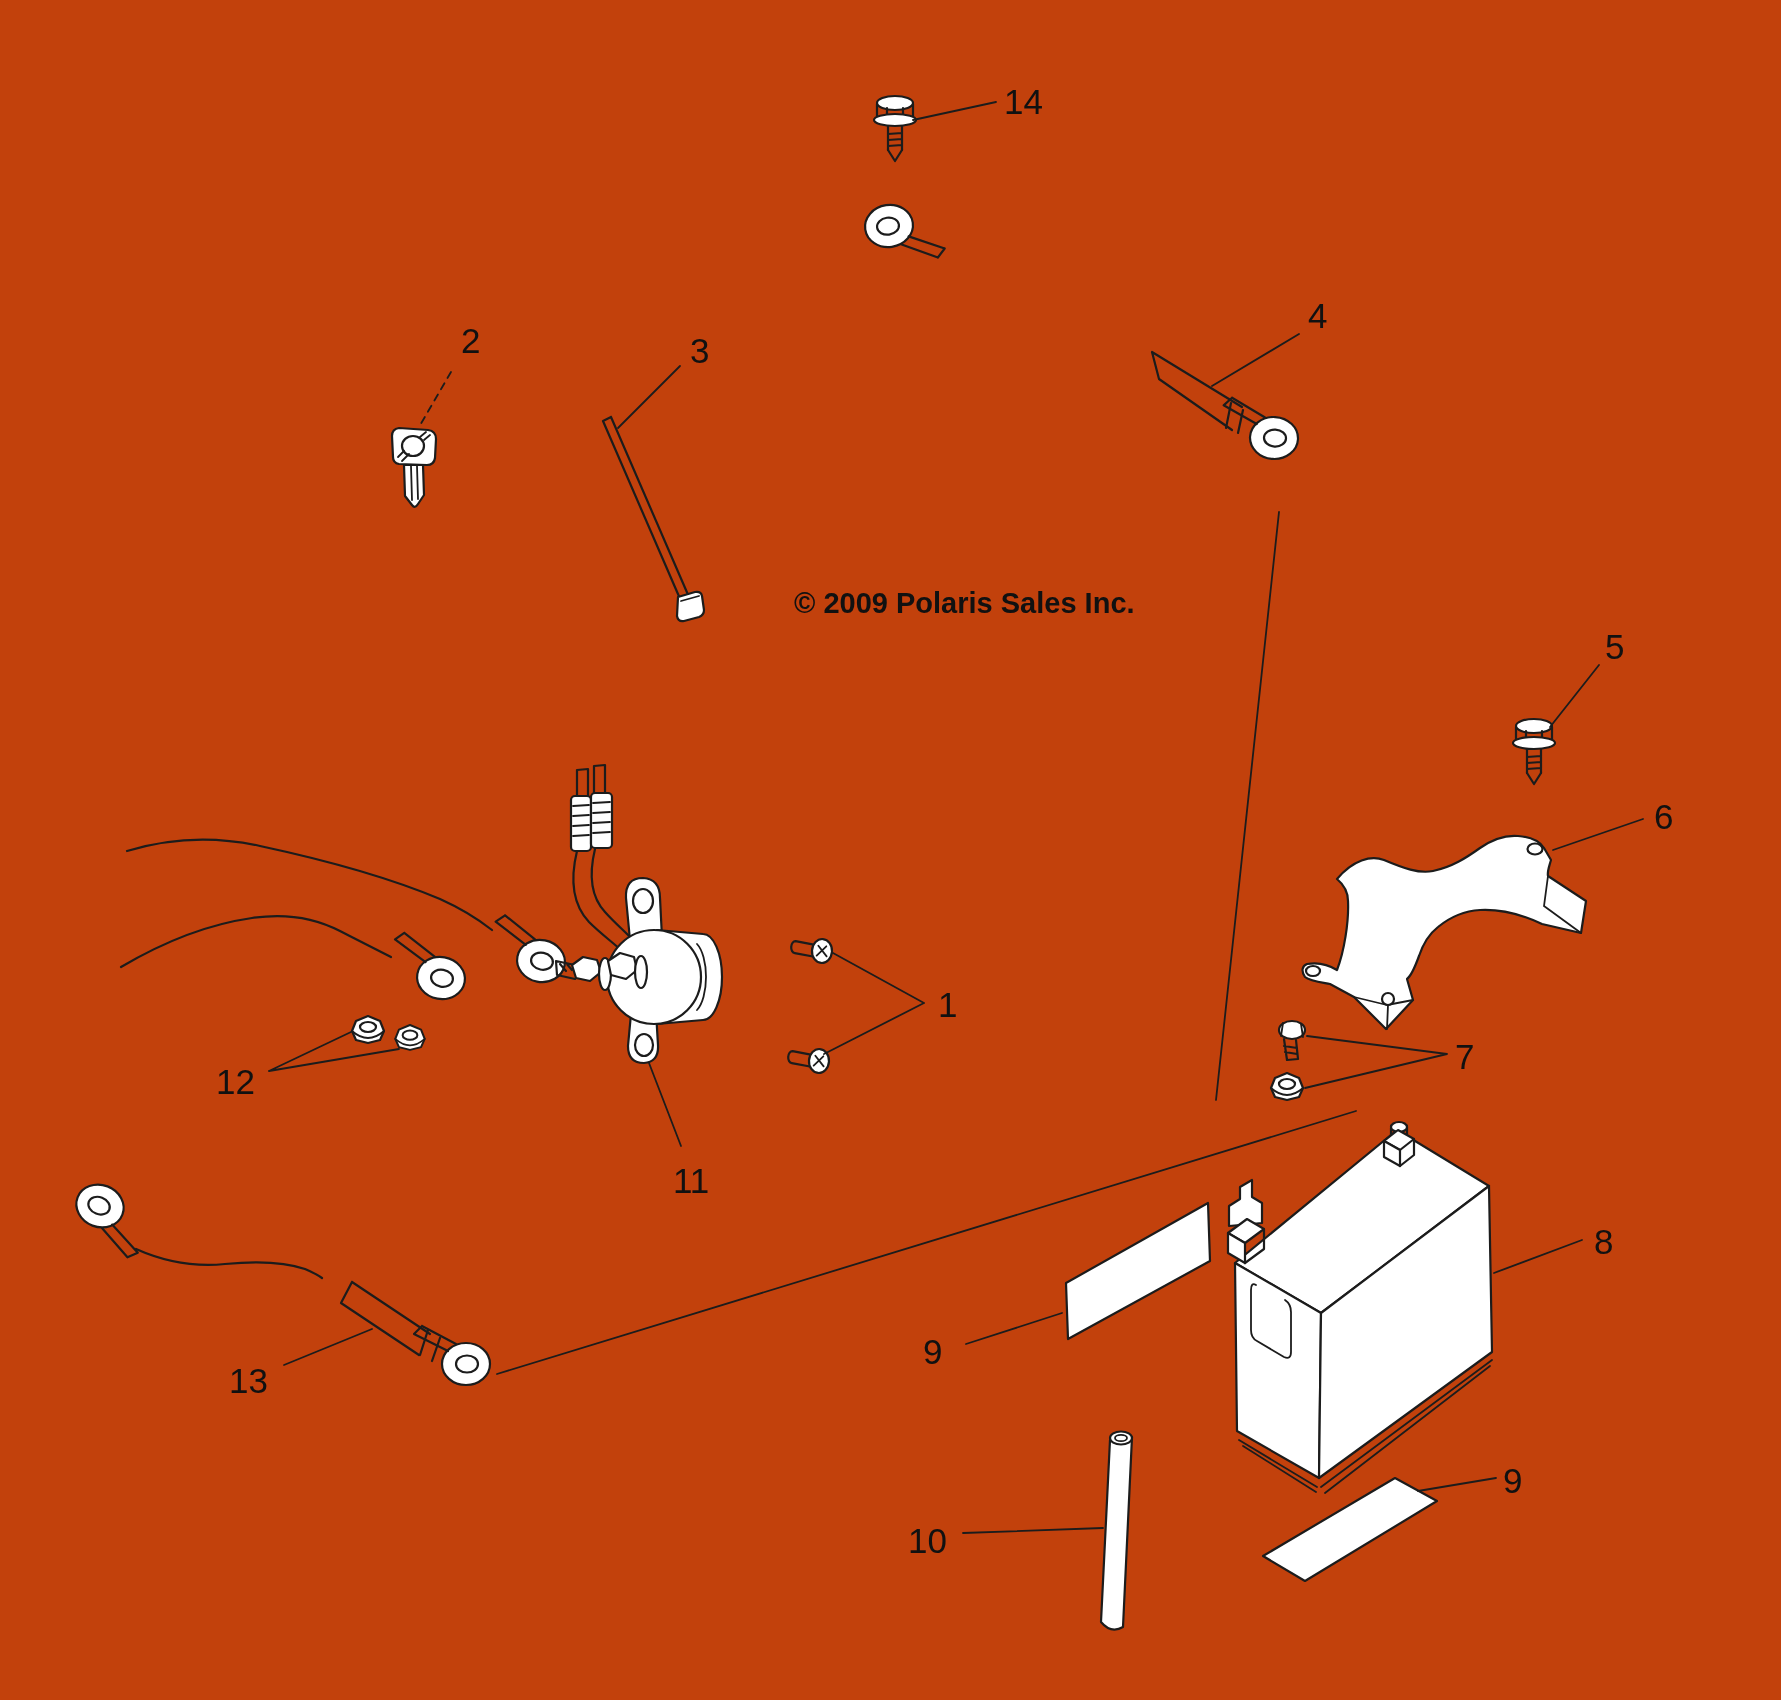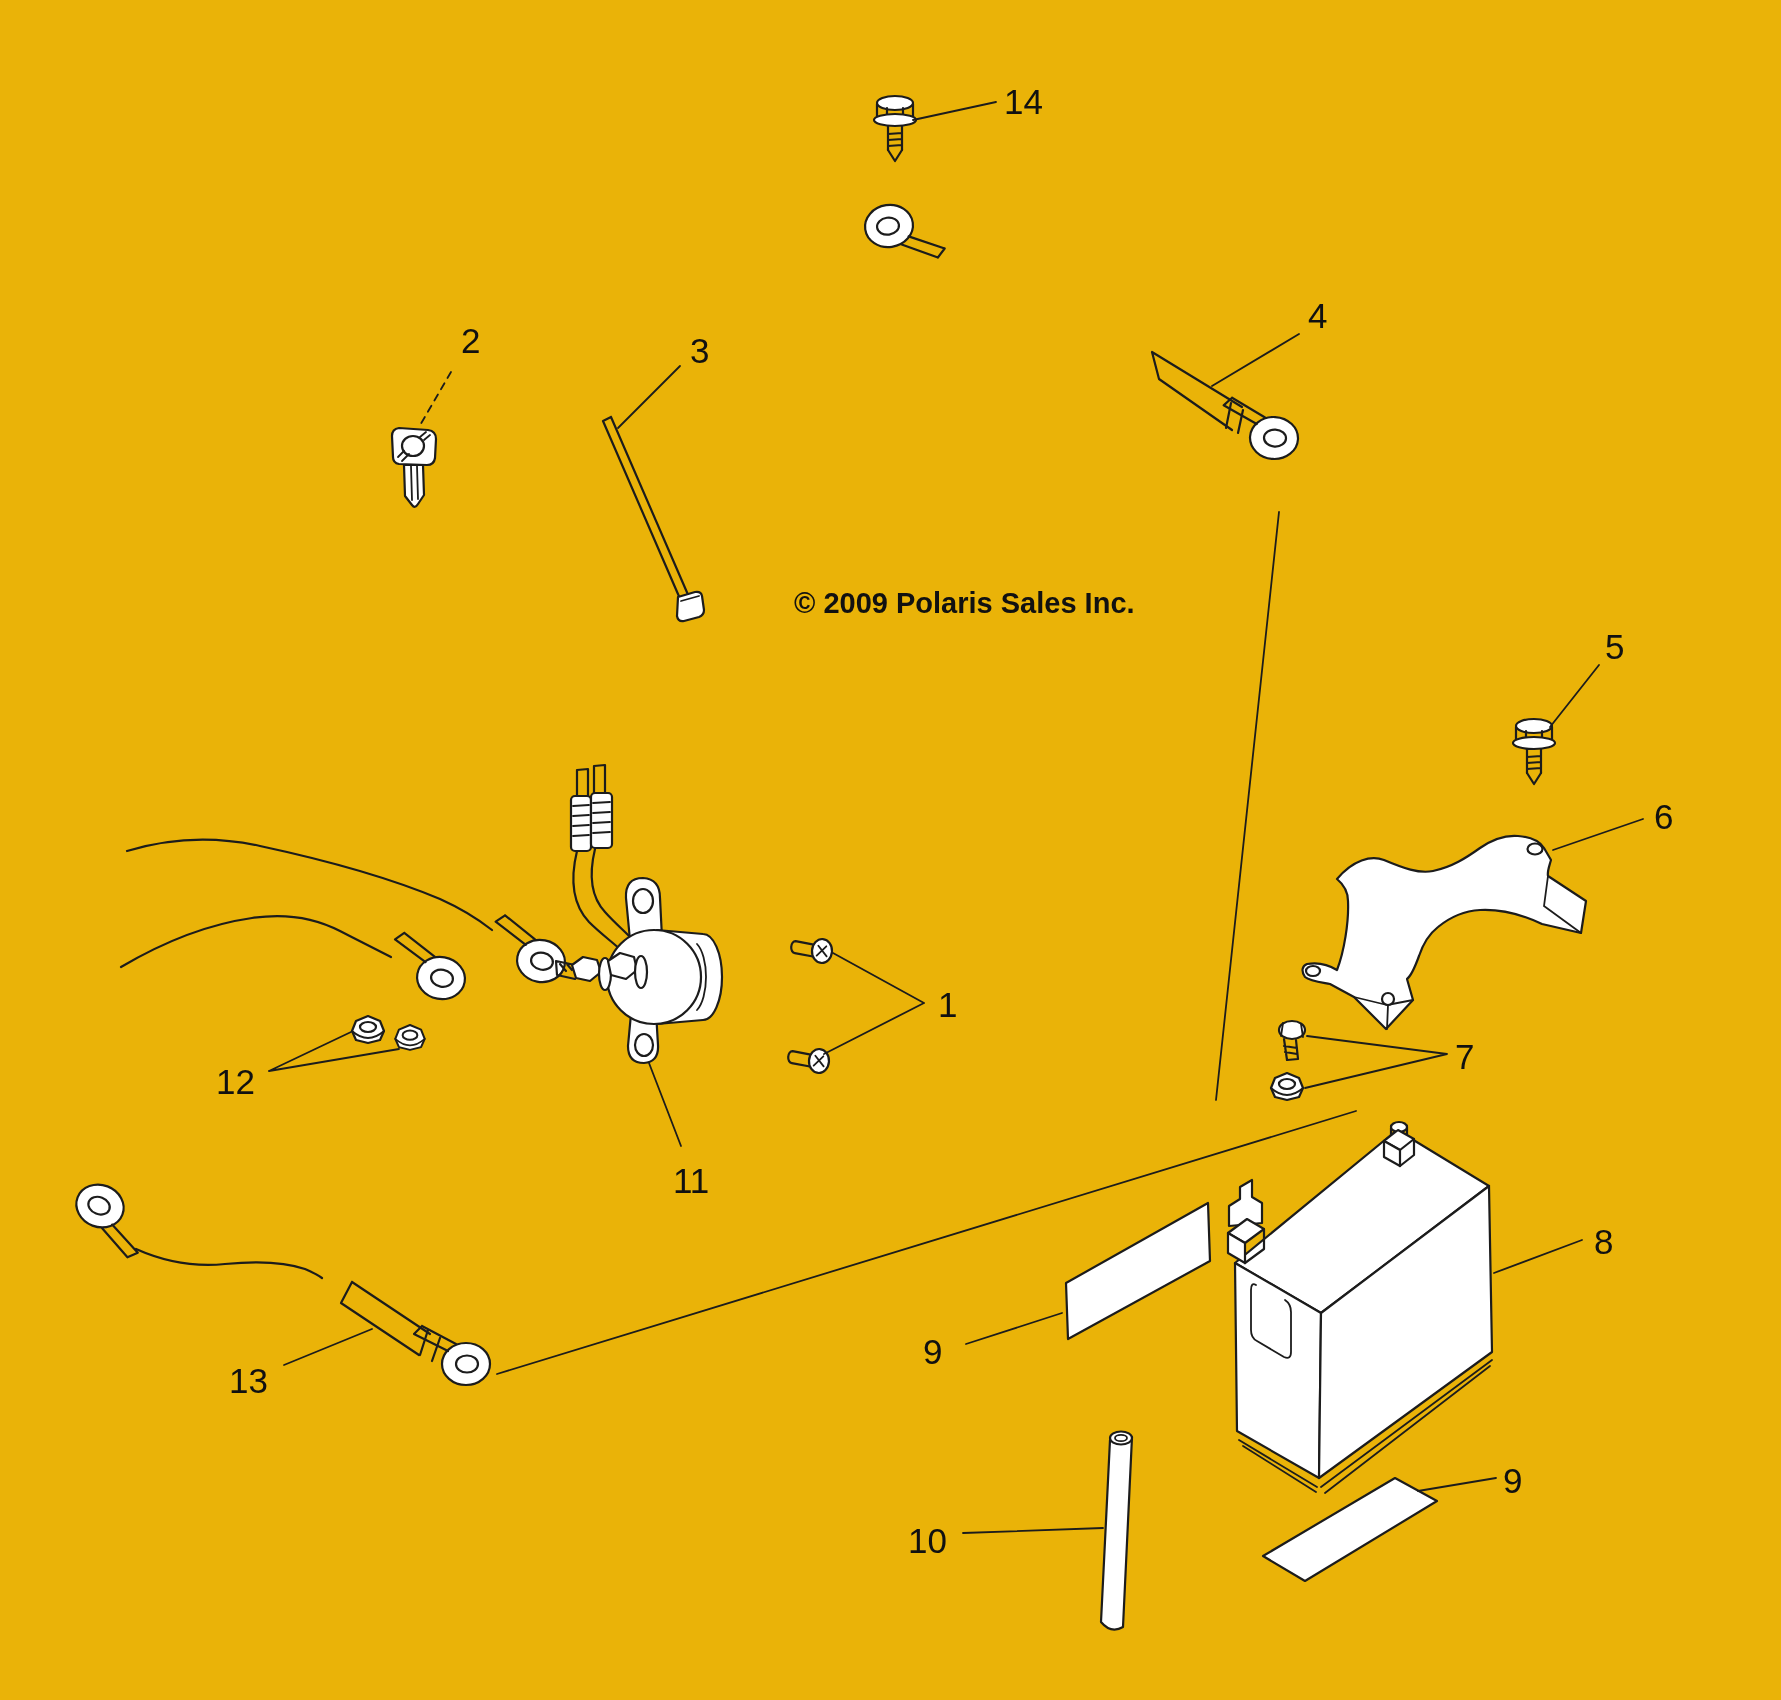--- a/index.html
+++ b/index.html
@@ -1,19 +1,19 @@
 <!DOCTYPE html>
 <html><head>
 <meta charset="utf-8">
 <style>
   html,body{margin:0;padding:0;background:#ffffff;}
   .canvas{
     position:relative;
     width:1781px;height:1700px;
-    background:#eab308;
+    background:#c2410c;
     font-family:"Liberation Sans", sans-serif;
     overflow:hidden;
   }
   svg{display:block;}
   .ln{fill:none;stroke:#1c1c1c;stroke-width:2.2;stroke-linecap:round;stroke-linejoin:round;}
   .ln-thin{fill:none;stroke:#1c1c1c;stroke-width:1.8;stroke-linecap:round;stroke-linejoin:round;}
   .solid{fill:#ffffff;stroke:#1c1c1c;stroke-width:2.2;stroke-linecap:round;stroke-linejoin:round;}
   .leader{fill:none;stroke:#1c1c1c;stroke-width:1.8;stroke-linecap:round;}
   .leader-dashed{fill:none;stroke:#1c1c1c;stroke-width:1.8;stroke-dasharray:7 6;stroke-linecap:round;}
   .callout{

